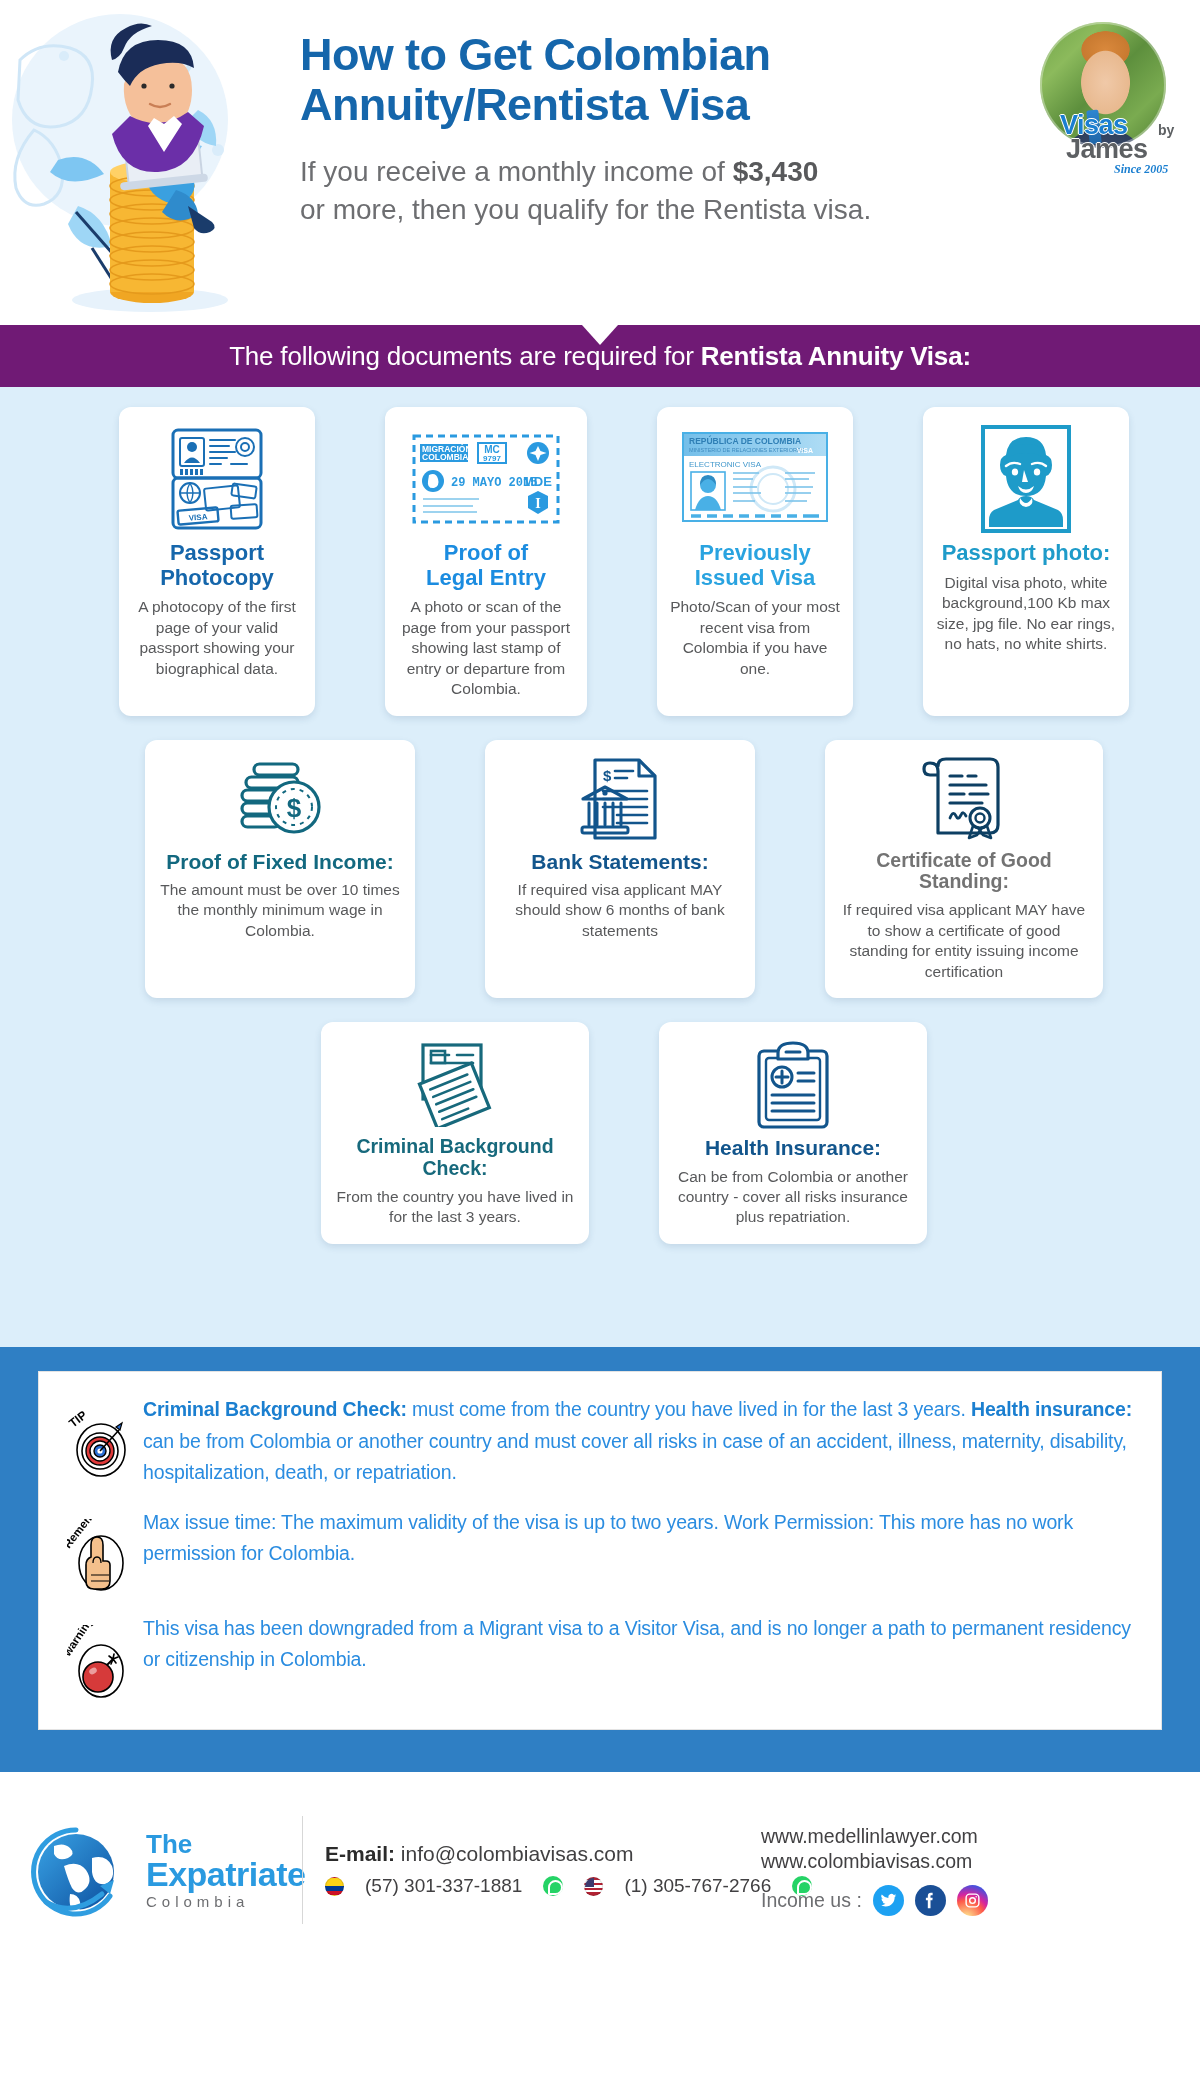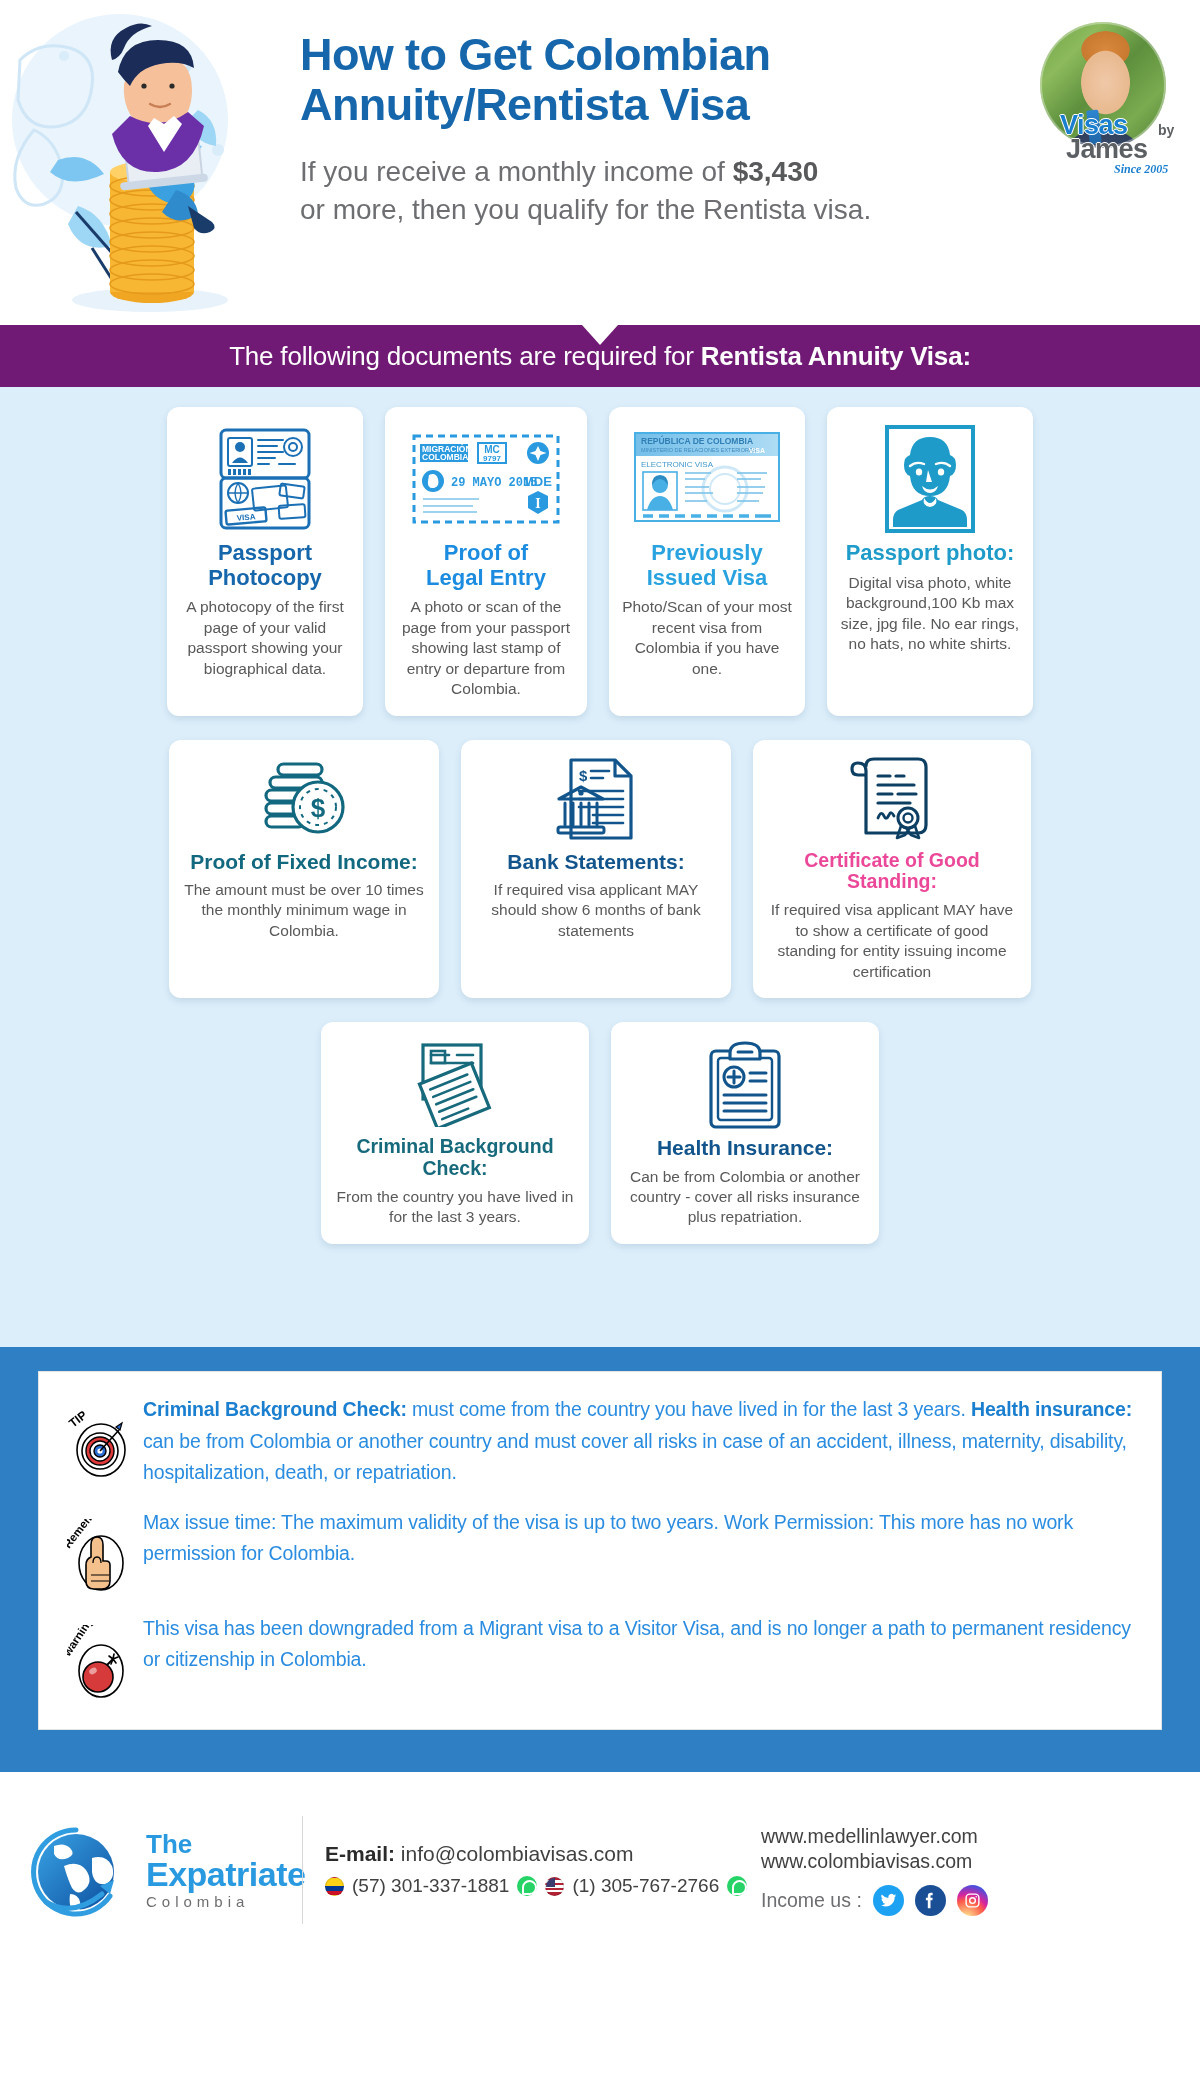--- a/index.html
+++ b/index.html
@@ -132,20 +132,21 @@
   }
   .card {
     background: #ffffff;
     border-radius: 12px;
     box-shadow: 0 3px 7px rgba(30,70,110,.13);
     padding: 16px 12px 16px 12px;
     display: flex;
     flex-direction: column;
     align-items: center;
     text-align: center;
+    margin-left: 48px;
   }
   .card-icon {
     height: 112px;
     display: flex;
     align-items: center;
     justify-content: center;
     margin-bottom: 6px;
   }
   .card-title {
     font-weight: bold;
@@ -167,21 +168,21 @@
   .r1 .c4 .card-title { color: #1e9bc9; }
   .r1 .c2 { width: 202px; }
   .r1 .c4 { width: 206px; }
 
   
   .r2 .card { width: 270px; min-height: 192px; padding-top: 14px; }
   .r2 .card-icon { height: 90px; }
   .r2 .card-title { font-size: 21px; }
   .r2 .c1 .card-title { color: #12687f; }
   .r2 .c2 .card-title { color: #12558c; }
-  .r2 .c3 .card-title { color: #ec4899; }
+  .r2 .c3 .card-title { color: #737373; }
   .r2 .c3 { width: 278px; }
   .r2 .c3 .card-title { font-size: 19.5px; }
 
   
   .r3 .card { width: 268px; min-height: 192px; }
   .r3 .card-icon { height: 92px; }
   .r3 .card-title { font-size: 19.5px; }
   .r3 .c1 .card-title { color: #17697c; }
   .r3 .c2 .card-title { color: #12558c; font-size: 21px; }
 
@@ -238,21 +239,21 @@
   .logo-col { color: #6d6e71; font-size: 15px; letter-spacing: 5px; margin-top: 3px; }
 
   .footer-divider {
     width: 1px; height: 108px; background: #d7d7d7;
     margin: 0 22px 0 8px;
   }
   .footer-contact { width: 396px; }
   .contact-email { font-size: 21px; color: #414042; margin-bottom: 9px; }
   .contact-email b { font-weight: bold; color: #2b2b2b; }
   .contact-phones {
-    display: flex; align-items: center; gap: 8px;
+    display: flex; align-items: center; gap: 21px;
     font-size: 19px; color: #414042; white-space: nowrap;
   }
   .flag-co {
     width: 19px; height: 19px; border-radius: 50%; flex-shrink: 0;
     background: linear-gradient(180deg, #fcd116 0 50%, #003893 50% 75%, #ce1126 75% 100%);
     border: 1px solid rgba(0,0,0,.12);
   }
   .flag-us {
     width: 19px; height: 19px; border-radius: 50%; flex-shrink: 0;
     background:

